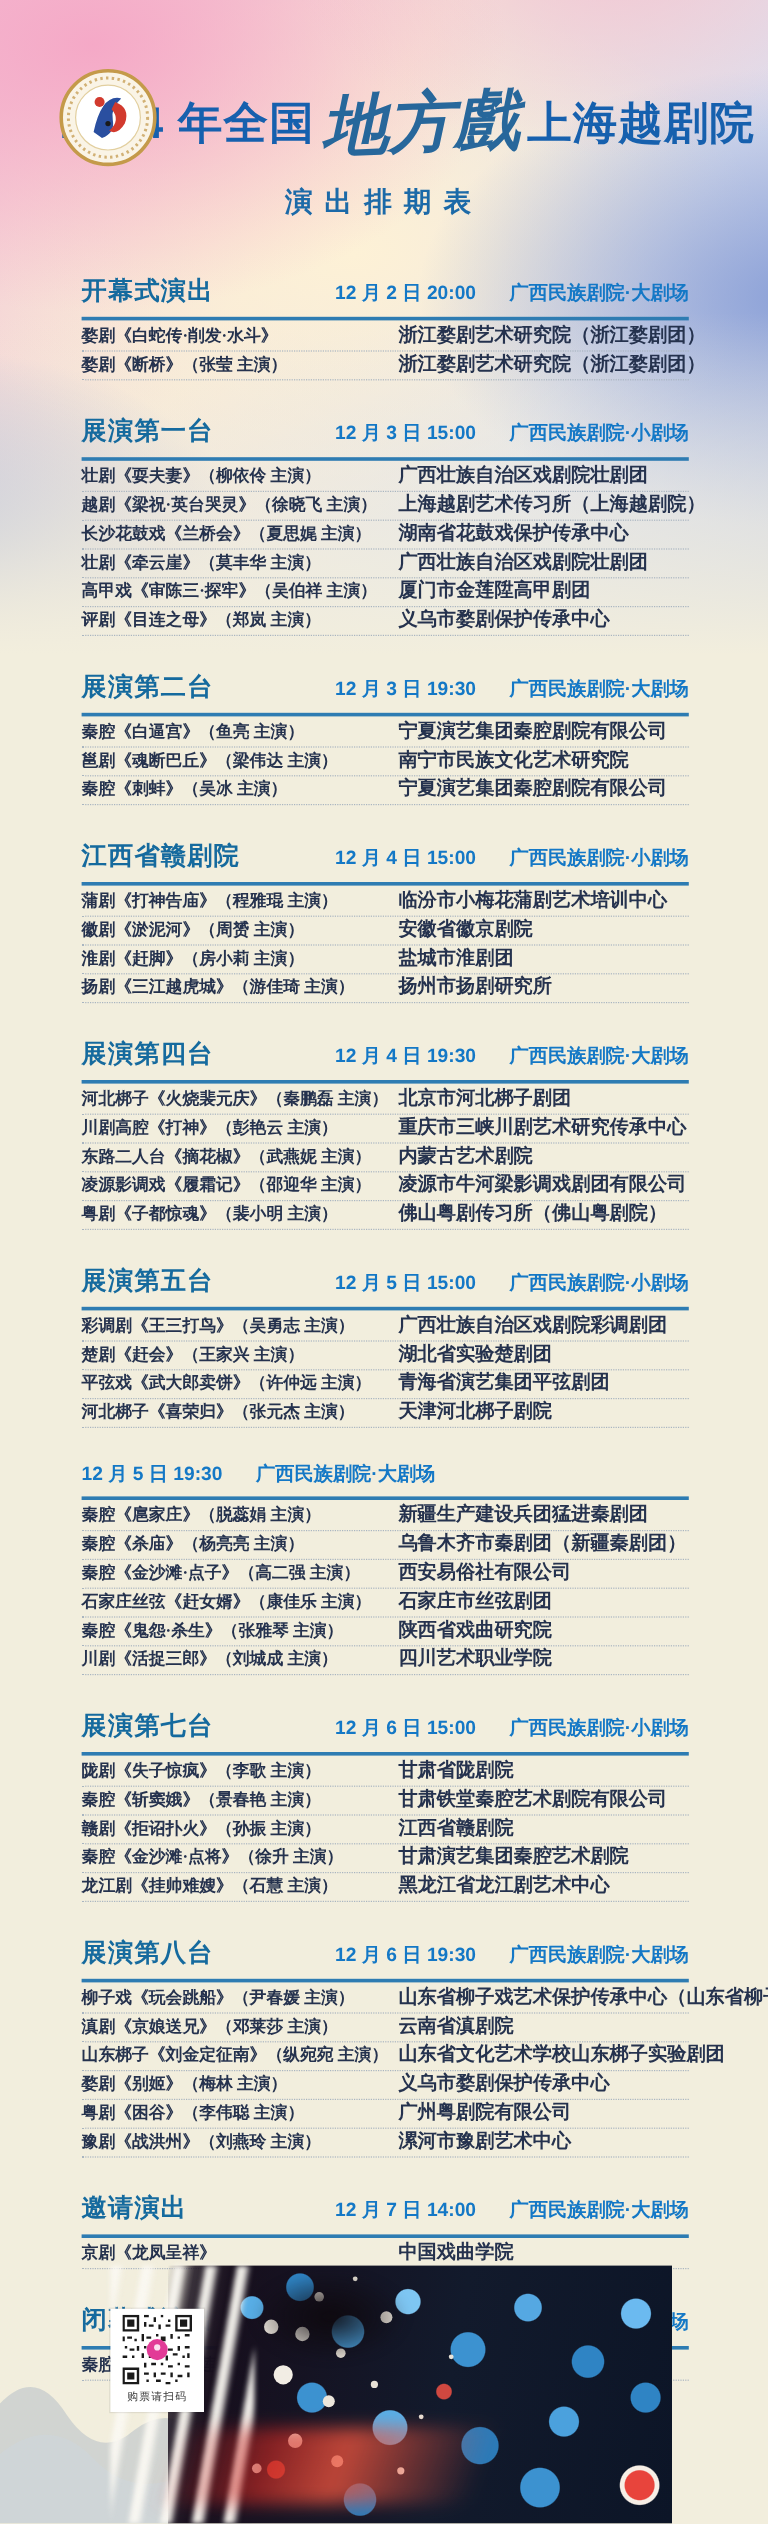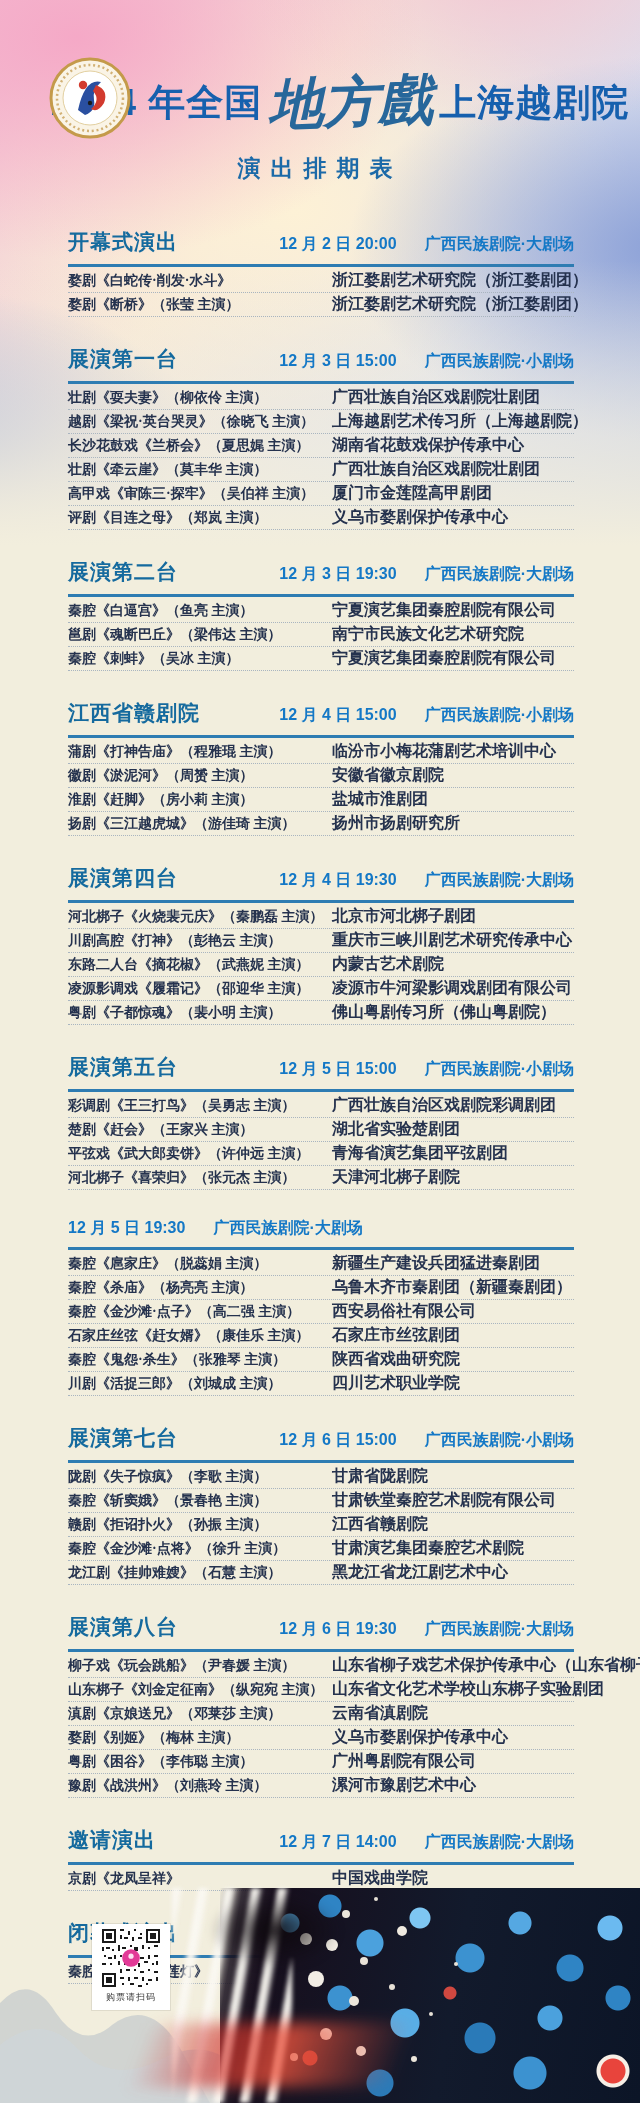--- a/index.html
+++ b/index.html
@@ -48,21 +48,21 @@
   .row{display:flex;align-items:baseline;border-bottom:1px dotted #a9b5c0;padding:2.5px 0 3.5px;}
   .play{
     flex:0 0 auto;min-width:258px;padding-right:6px;white-space:nowrap;
     font-family:Liberation Serif, serif;font-weight:bold;font-size:14px;line-height:16px;color:#25324e;
   }
   .org{
     flex:1;white-space:nowrap;
     font-family:"Liberation Serif", serif;font-weight:bold;font-size:16px;line-height:16px;color:#25324e;
   }
   
-  .foot{position:absolute;left:0;bottom:0;width:640px;height:215px;}
+  .foot{position:absolute;left:0;bottom:0;width:560px;height:215px;}
   .mountains{position:absolute;left:0;bottom:0;}
   .photo{
     position:absolute;right:0;top:0;width:420px;height:215px;
     background-image:
       radial-gradient(circle at 393px 183px, #e8443c 0 12px, #f7efe6 13px 16px, rgba(0,0,0,0) 17px),
       radial-gradient(circle at 70px 35px,  #58aee6 0 9px,  rgba(88,174,230,0) 10px),
       radial-gradient(circle at 110px 18px, #2f84c4 0 11px, rgba(47,132,196,0) 12px),
       radial-gradient(circle at 150px 55px, #4ba1dd 0 13px, rgba(75,161,221,0) 14px),
       radial-gradient(circle at 200px 30px, #7ec6f2 0 10px, rgba(126,198,242,0) 11px),
       radial-gradient(circle at 250px 70px, #3c92d0 0 14px, rgba(60,146,208,0) 15px),
@@ -382,27 +382,27 @@
         <div class="sec-when">12 月 6 日 19:30</div>
         <div class="sec-venue">广西民族剧院·大剧场</div>
       </div>
       <div class="rows">
     <div class="row">
       <div class="play">柳子戏《玩会跳船》（尹春媛 主演）</div>
       <div class="org">山东省柳子戏艺术保护传承中心（山东省柳子剧团）</div>
     </div>
 
     <div class="row">
+      <div class="play">滇剧《京娘送兄》（邓莱莎 主演）</div>
+      <div class="org">云南省滇剧院</div>
+    </div>
+
+    <div class="row">
       <div class="play">山东梆子《刘金定征南》（纵宛宛 主演）</div>
       <div class="org">山东省文化艺术学校山东梆子实验剧团</div>
-    </div>
-
-    <div class="row">
-      <div class="play">滇剧《京娘送兄》（邓莱莎 主演）</div>
-      <div class="org">云南省滇剧院</div>
     </div>
 
     <div class="row">
       <div class="play">婺剧《别姬》（梅林 主演）</div>
       <div class="org">义乌市婺剧保护传承中心</div>
     </div>
 
     <div class="row">
       <div class="play">粤剧《困谷》（李伟聪 主演）</div>
       <div class="org">广州粤剧院有限公司</div>

